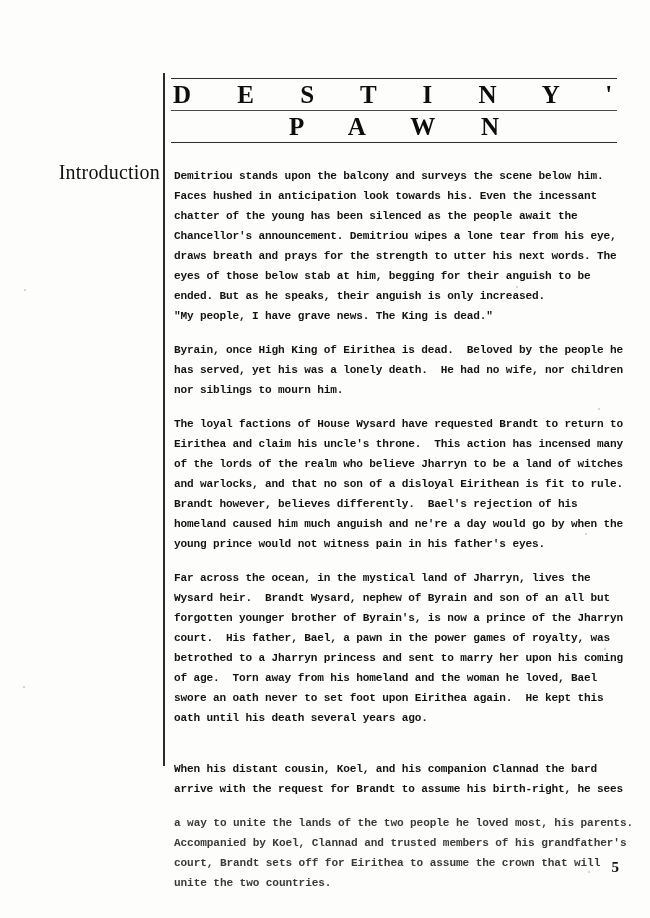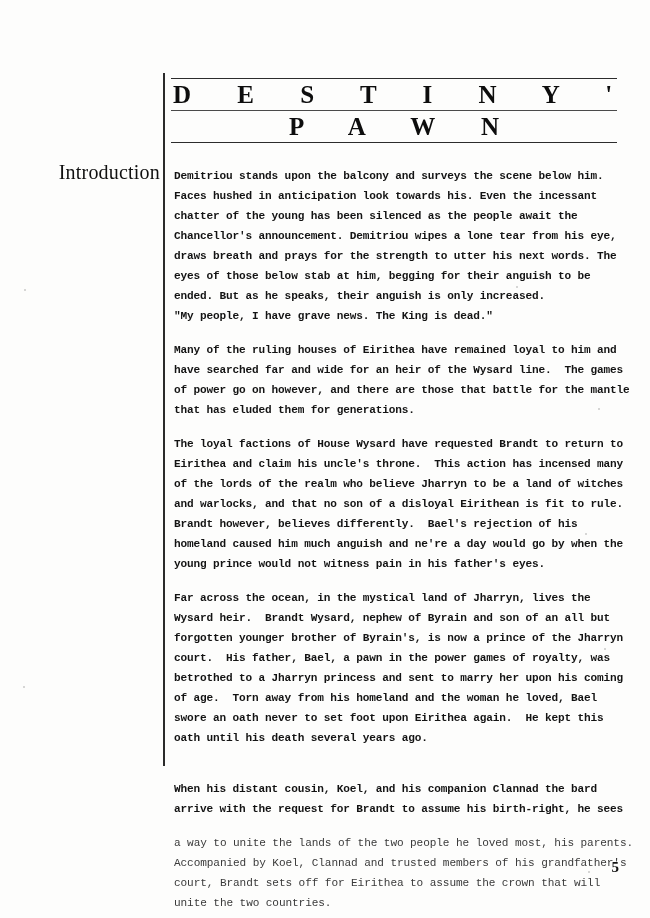--- a/index.html
+++ b/index.html
@@ -106,21 +106,21 @@
     color: #131313;
     white-space: pre;
     font-weight: 700;
     letter-spacing: -0.15px;
     margin: 0 0 14px 0;
   }
   .para.gap-big {
     margin-top: 31px;
   }
   .para.light {
-    font-weight: 400;
+    font-weight: 700;
     color: #3a3a3a;
     letter-spacing: -0.1px;
     margin-top: 0;
   }
 
   
   .page-number {
     position: absolute;
     right: 31px;
     bottom: 42px;
@@ -157,24 +157,23 @@
 
   <div class="body-col">
     <p class="para">Demitriou stands upon the balcony and surveys the scene below him.
 Faces hushed in anticipation look towards his. Even the incessant
 chatter of the young has been silenced as the people await the
 Chancellor's announcement. Demitriou wipes a lone tear from his eye,
 draws breath and prays for the strength to utter his next words. The
 eyes of those below stab at him, begging for their anguish to be
 ended. But as he speaks, their anguish is only increased.
 "My people, I have grave news. The King is dead."</p>
-    <p class="para">Many of the ruling houses of Eirithea have remained loyal to him and
-have searched far and wide for an heir of the Wysard line.  The games
-of power go on however, and there are those that battle for the mantle
-that has eluded them for generations.</p>
+    <p class="para">Byrain, once High King of Eirithea is dead.  Beloved by the people he
+has served, yet his was a lonely death.  He had no wife, nor children
+nor siblings to mourn him.</p>
     <p class="para">The loyal factions of House Wysard have requested Brandt to return to
 Eirithea and claim his uncle's throne.  This action has incensed many
 of the lords of the realm who believe Jharryn to be a land of witches
 and warlocks, and that no son of a disloyal Eirithean is fit to rule.
 Brandt however, believes differently.  Bael's rejection of his
 homeland caused him much anguish and ne're a day would go by when the
 young prince would not witness pain in his father's eyes.</p>
     <p class="para">Far across the ocean, in the mystical land of Jharryn, lives the
 Wysard heir.  Brandt Wysard, nephew of Byrain and son of an all but
 forgotten younger brother of Byrain's, is now a prince of the Jharryn

